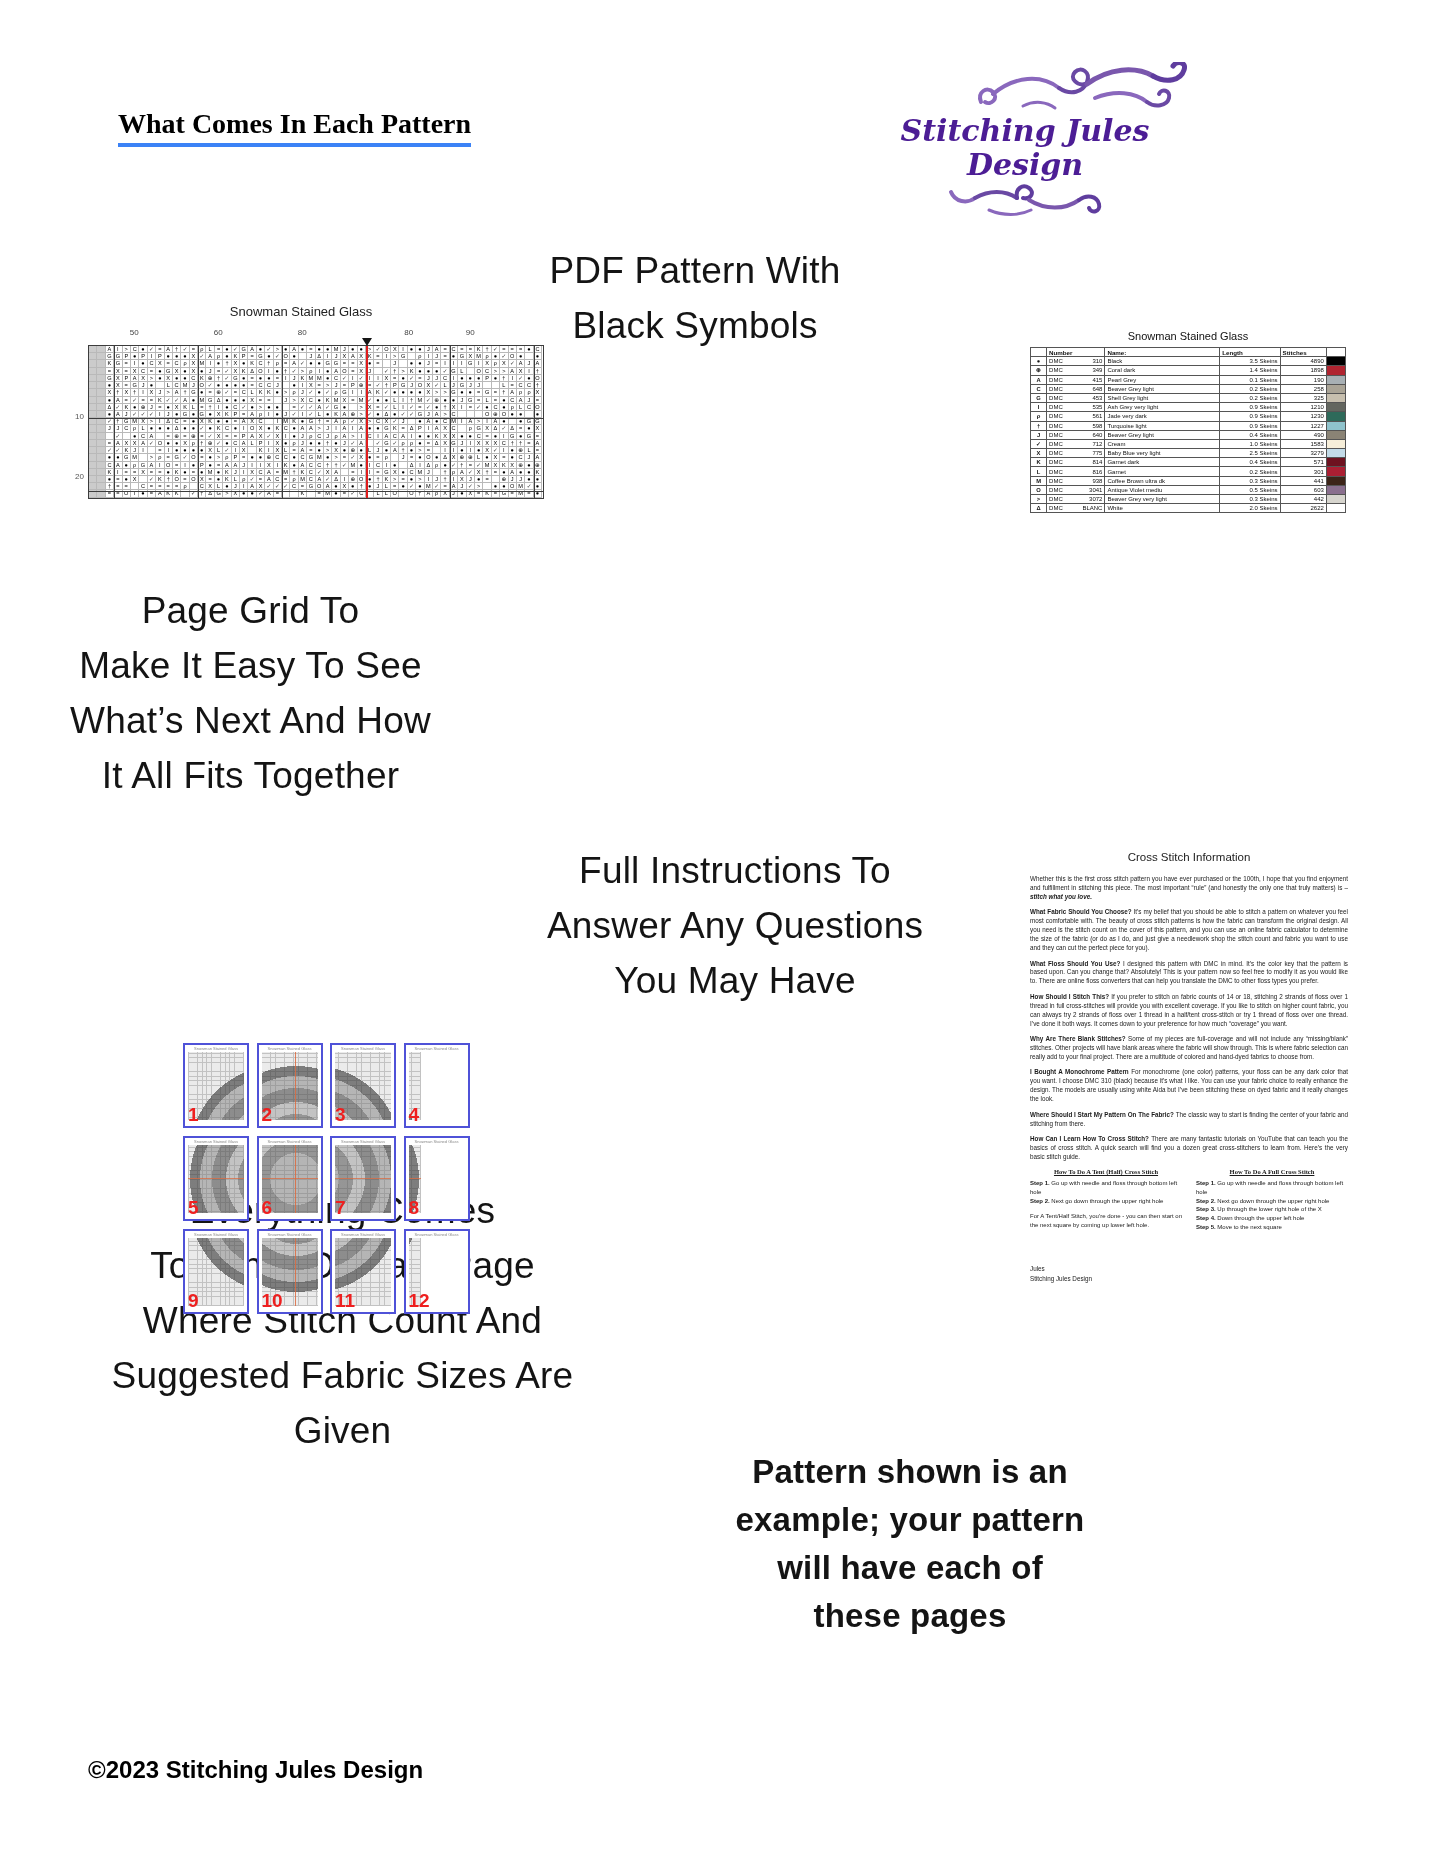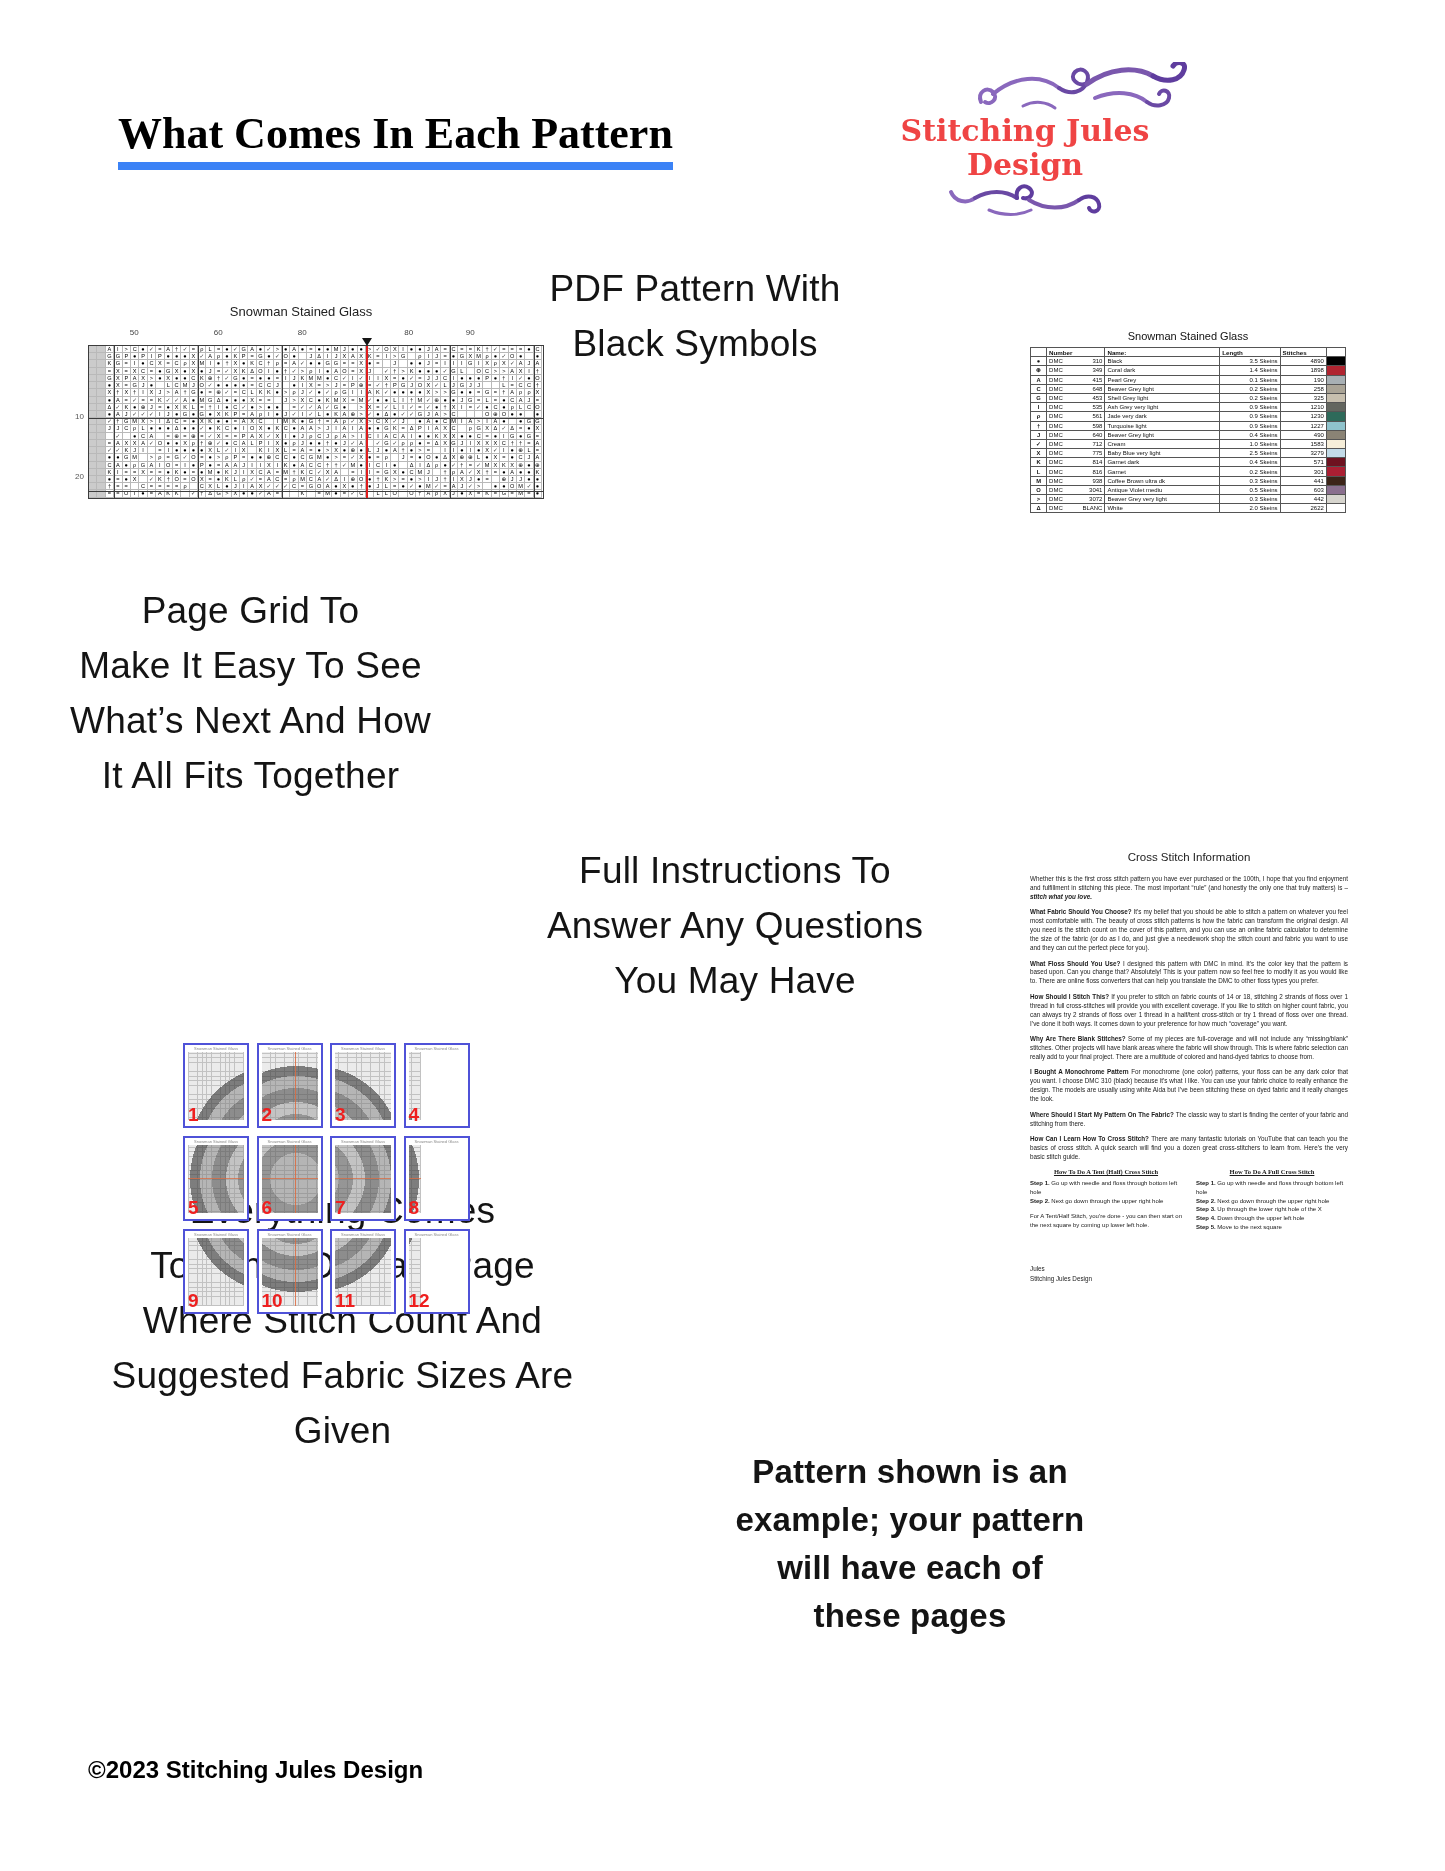--- a/index.html
+++ b/index.html
@@ -1,27 +1,27 @@
 <!DOCTYPE html>
 <html><head>
 <meta charset="utf-8">
 <style>
   html,body{margin:0;padding:0;background:#fff;}
   #page{position:relative;width:1445px;height:1871px;background:#ffffff;overflow:hidden;
         font-family:"Liberation Sans",sans-serif;color:#111;}
 
   
   .main-title{position:absolute;left:118px;top:108px;font-family:"Liberation Serif",serif;
-    font-weight:700;font-size:44px;color:#000;border-bottom:8px solid #3b82f6;padding-bottom:3px;}
+    font-weight:700;font-size:28px;color:#000;border-bottom:4px solid #3b82f6;padding-bottom:3px;}
   .logo{position:absolute;left:845px;top:62px;width:360px;text-align:center;}
   .logo svg{display:block;}
   .logo .fl-top{margin:0 0 0 130px;}
   .logo .fl-bot{margin:0 auto;}
-  .logo-text{font-family:"DejaVu Serif",serif;font-weight:700;
-    font-size:30px;color:#ef4444;line-height:34px;}
+  .logo-text{font-family:"DejaVu Serif",serif;font-style:italic;font-weight:700;
+    font-size:30px;color:#4c1d95;line-height:34px;}
 
   
   .caption{position:absolute;text-align:center;font-size:37px;line-height:55px;color:#141414;
     white-space:pre-line;letter-spacing:0.2px;}
   .caption.bold{font-size:33px;line-height:48px;font-weight:700;}
   .copyright{position:absolute;left:88px;top:1756px;font-size:24px;font-weight:700;color:#000;}
 
   
   .chart{position:absolute;left:60px;top:300px;width:482px;height:200px;}
   .chart-title{position:absolute;left:0;top:4px;width:100%;text-align:center;font-size:13px;color:#222;}
@@ -1283,21 +1283,21 @@
           <div class="vline" style="left: 361.2px;"></div>
           <div class="vline" style="left: 445.2px;"></div>
           <div class="hline" style="top: 72.35px;"></div>
           <div class="hline" style="top: 144.7px;"></div>
         </div>
       <div class="redtri" id="redTri" style="left: 277.2px;"></div>
       <div class="redline" id="redLine" style="left: 277.2px;"></div>
     </div>
   </div>
 
-  <div class="caption" style="left:520px;top:243px;width:350px;margin-top:18px;">PDF Pattern With
+  <div class="caption" style="left:520px;top:243px;width:350px;">PDF Pattern With
 Black Symbols</div>
   <div class="caption" style="left:28px;top:583px;width:445px;">Page Grid To
 Make It Easy To See
 What’s Next And How
 It All Fits Together</div>
   <div class="caption" style="left:430px;top:843px;width:610px;">Full Instructions To
 Answer Any Questions
 You May Have</div>
   <div class="caption" style="left:55px;top:1183px;width:575px;">Everything Comes
 Together On Last Page

